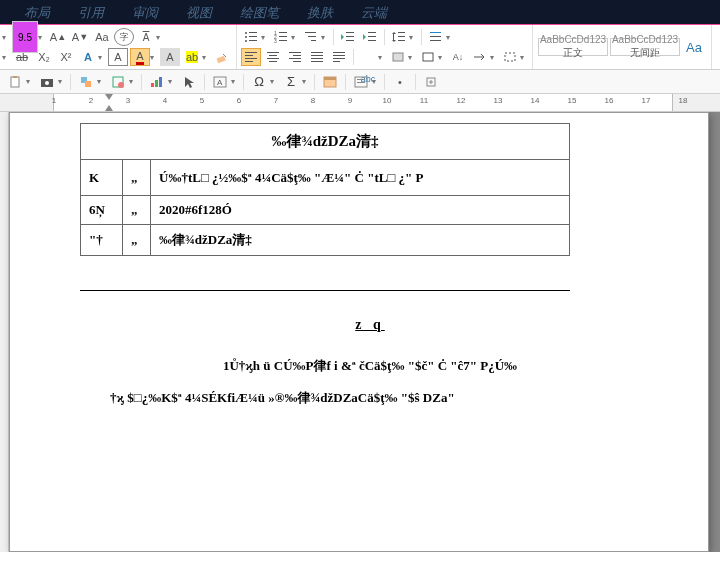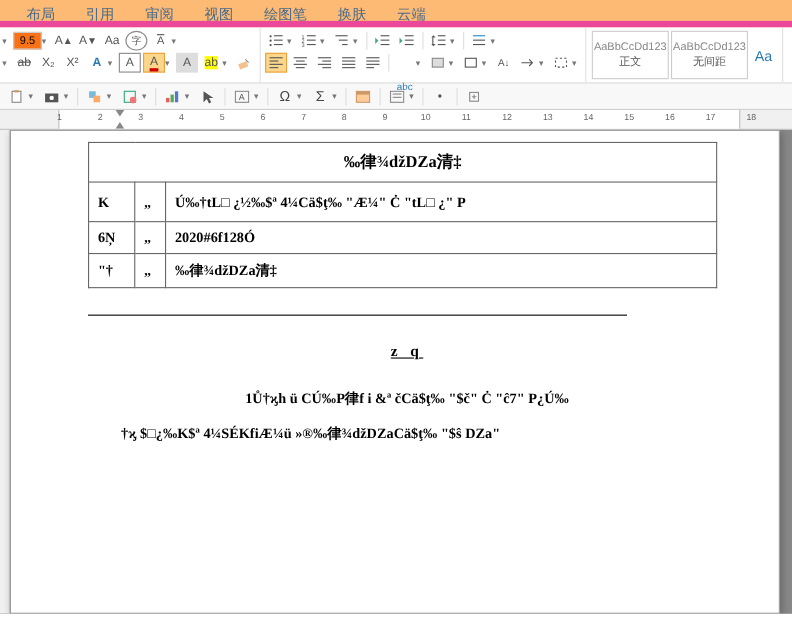--- a/index.html
+++ b/index.html
@@ -1,41 +1,41 @@
 <!DOCTYPE html>
 <html><head>
 <meta charset="utf-8">
 <style>
 * { margin: 0; padding: 0; box-sizing: border-box; }
 body { font-family: "Microsoft YaHei", "SimSun", sans-serif; font-size: 12px; background: #fff; overflow: hidden; width: 720px; height: 585px; }
-.tabs { display: flex; border-bottom: 6px solid #ec4899; background: #fdba74; height: 25px; padding-left: 10px; }
+.tabs { display: flex; border-bottom: 1px solid #ec4899; background: #0f172a; height: 25px; padding-left: 10px; font-style: italic; }
 .tab { padding: 4px 14px; color: #4a6a8a; cursor: pointer; font-size: 13px; }
 .ribbon { display: flex; border-bottom: 1px solid #d0d0d0; background: #fff; }
 .ribbon-group { display: flex; flex-direction: column; border-right: 1px solid #e0e0e0; padding: 2px 4px; }
 .ribbon-row { display: flex; align-items: center; gap: 2px; padding: 1px 0; height: 20px; }
 .rb { width: 20px; height: 18px; display: flex; align-items: center; justify-content: center; cursor: pointer; border: 1px solid transparent; font-size: 11px; color: #555; }
 .rb.wide { width: auto; padding: 0 3px; }
 .rb.active { background: #fbd68b; border-color: #e8a33d; }
 .dd { width: 8px; font-size: 8px; color: #777; margin-left: -2px; }
-.fontsize-box { width: 26px; height: 16px; border: 1px solid #ccc; background: #f97316; font-size: 10px; text-align: center; }
+.fontsize-box { width: 26px; height: 32px; border: 1px solid #ccc; background: #d946ef; font-size: 10px; text-align: center; }
 .sep { width: 1px; height: 16px; background: #ddd; margin: 0 2px; }
-.style-box { width: 70px; height: 44px; border: 1px solid #ccc; display: flex; flex-direction: column; align-items: center; justify-content: center; margin: 1px; cursor: pointer; font-size: 9px; }
+.style-box { width: 70px; height: 18px; border: 1px solid #ccc; display: flex; flex-direction: column; align-items: center; justify-content: center; margin: 1px; cursor: pointer; font-size: 9px; }
 .style-sample { color: #888; font-size: 10px; }
 .style-name { color: #555; font-size: 10px; margin-top: 1px; }
 .qat { display: flex; align-items: center; gap: 2px; height: 24px; padding: 2px 4px; border-bottom: 1px solid #d0d0d0; background: #f8f8f8; }
 .qat .rb { width: 22px; }
 .ruler { position: relative; height: 18px; background: #f0f0f0; border-bottom: 1px solid #ccc; overflow: hidden; font-size: 8px; color: #666; }
 .ruler-inner { position: absolute; left: 9px; top: 0; height: 100%; }
 .ruler-num { position: absolute; top: 2px; transform: translateX(-50%); text-align: center; }
 .ruler-page { position: absolute; top: 0; height: 18px; background: #fff; border-left: 1px solid #bbb; border-right: 1px solid #bbb; }
 .ruler-ind { position: absolute; width: 0; height: 0; }
 .doc-area { position: relative; background: #888; height: 440px; overflow: hidden; }
 .vruler { position: absolute; left: 0; top: 0; width: 9px; height: 100%; background: #f0f0f0; border-right: 1px solid #ccc; }
 .page { position: absolute; left: 9px; top: 0; width: 700px; background: #fff; box-shadow: 2px 2px 8px rgba(0,0,0,.3); padding: 10px 48px 20px 70px; border: 1px solid #999; min-height: 440px; }
-.doc-table { border-collapse: collapse; width: 572px; margin-bottom: 24px; }
+.doc-table { border-collapse: collapse; width: 490px; margin-bottom: 34px; }
 .doc-table td { border: 1px solid #666; padding: 6px 8px; font-size: 13px; font-family: "SimSun", serif; font-weight: bold; vertical-align: middle; }
 .doc-table td.ht { height: 36px; }
 .doc-table .title-cell { text-align: center; height: 36px; font-size: 15px; }
 .hr-line { border: none; border-bottom: 1px solid #000; width: 490px; margin: 20px 0 26px 0; }
 .doc-title { text-align: center; font-weight: bold; text-decoration: underline; font-size: 14px; font-family: "SimSun", serif; margin-bottom: 22px; letter-spacing: 4px; }
 .doc-p { font-family: "SimSun", serif; font-size: 13px; font-weight: bold; margin: 10px 30px 10px 30px; line-height: 1.7; }
 svg { display: block; }
 </style>
 </head>
 <body>

